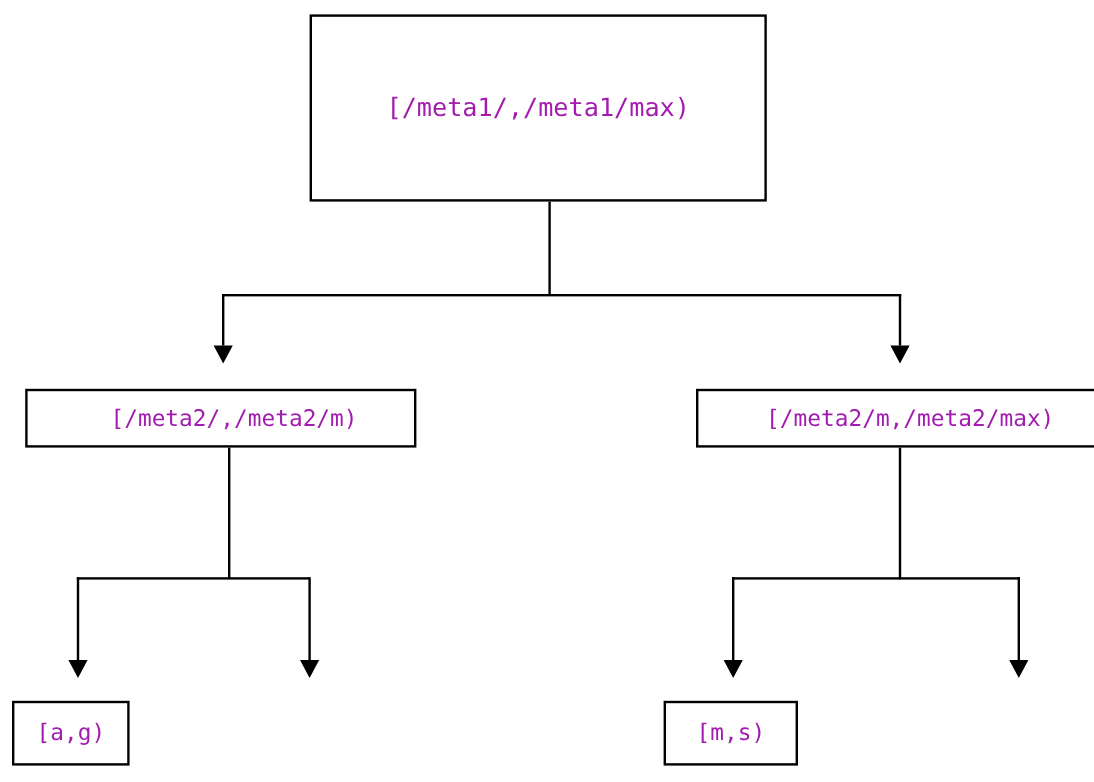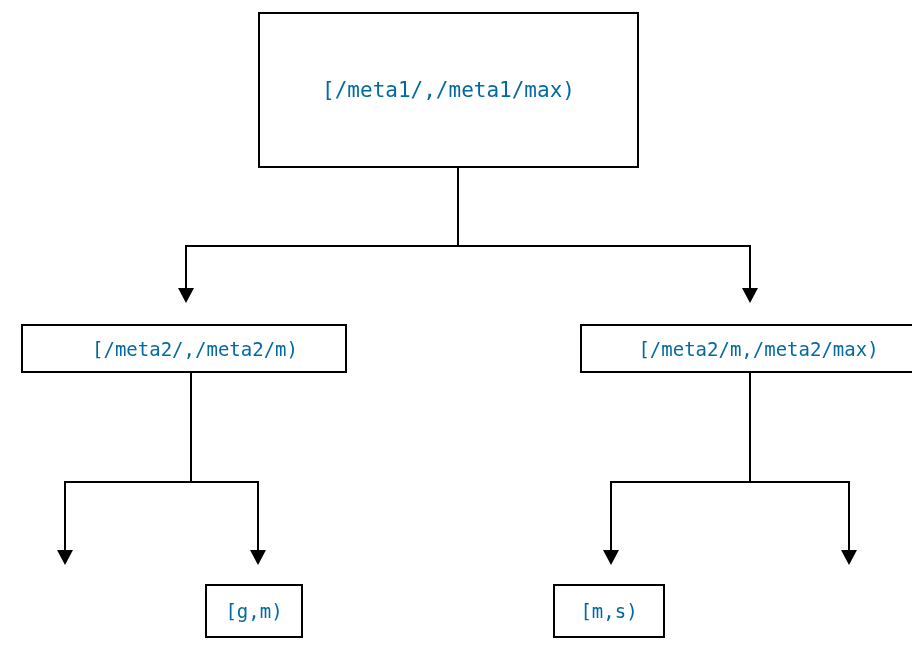--- a/index.html
+++ b/index.html
@@ -20,21 +20,21 @@
     box-sizing: border-box;
     border: 2px solid #000000;
     background: #ffffff;
     display: flex;
     align-items: center;
     justify-content: center;
     color: #000000;
   }
   .node-label {
     font-family: "DejaVu Sans Mono", "Liberation Mono", monospace;
-    color: #0369a1;
+    color: #a21caf;
     white-space: pre;
     letter-spacing: 0px;
   }
   
   .node-root {
     left: 258px;
     top: 12px;
     width: 381px;
     height: 156px;
   }
@@ -110,23 +110,23 @@
   <div class="arrowhead" style="left:250px; top:550px;"></div>
 
   <div class="edge-v" style="left:749px; top:373px; height:109px;"></div>
   <div class="edge-h" style="left:610px; top:481px; width:140px;"></div>
   <div class="edge-h" style="left:749px; top:481px; width:101px;"></div>
   <div class="edge-v" style="left:610px; top:481px; height:69px;"></div>
   <div class="arrowhead" style="left:603px; top:550px;"></div>
   <div class="edge-v" style="left:848px; top:481px; height:69px;"></div>
   <div class="arrowhead" style="left:841px; top:550px;"></div>
 
+  <div class="node node-leaf node-leaf-ag">
+    <span class="node-label">[a,g)</span>
+  </div>
 
-  <div class="node node-leaf node-leaf-gm">
-    <span class="node-label">[g,m)</span>
-  </div>
 
   <div class="node node-leaf node-leaf-ms">
     <span class="node-label">[m,s)</span>
   </div>
 
 
 </div>
 
 </body></html>

